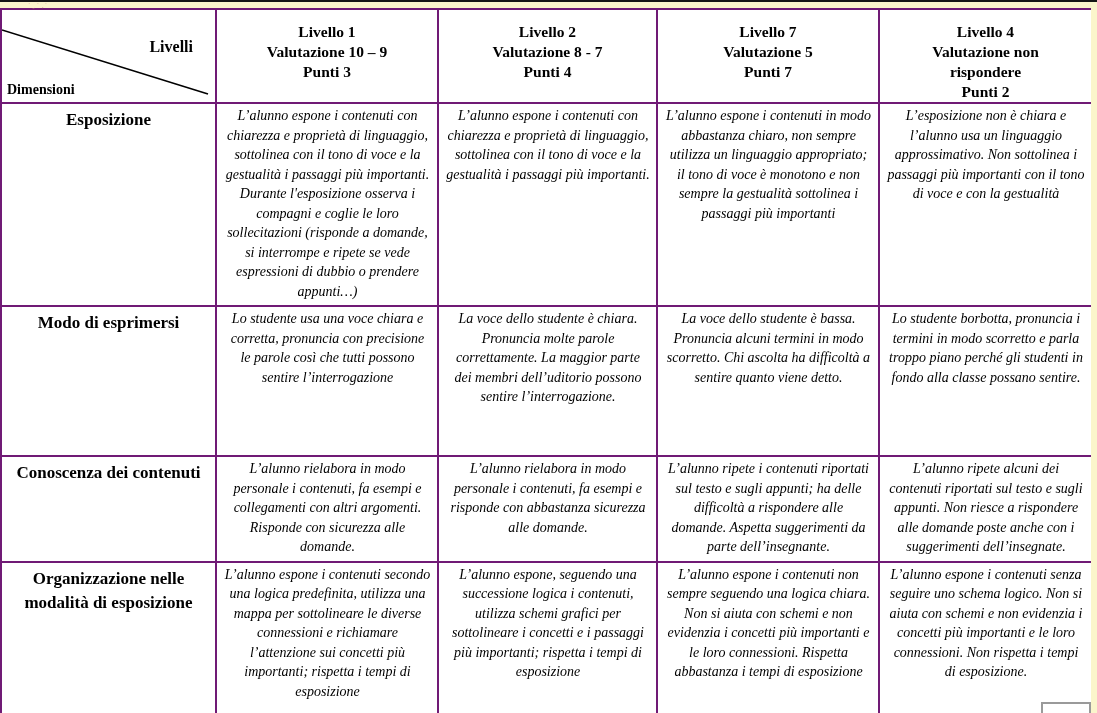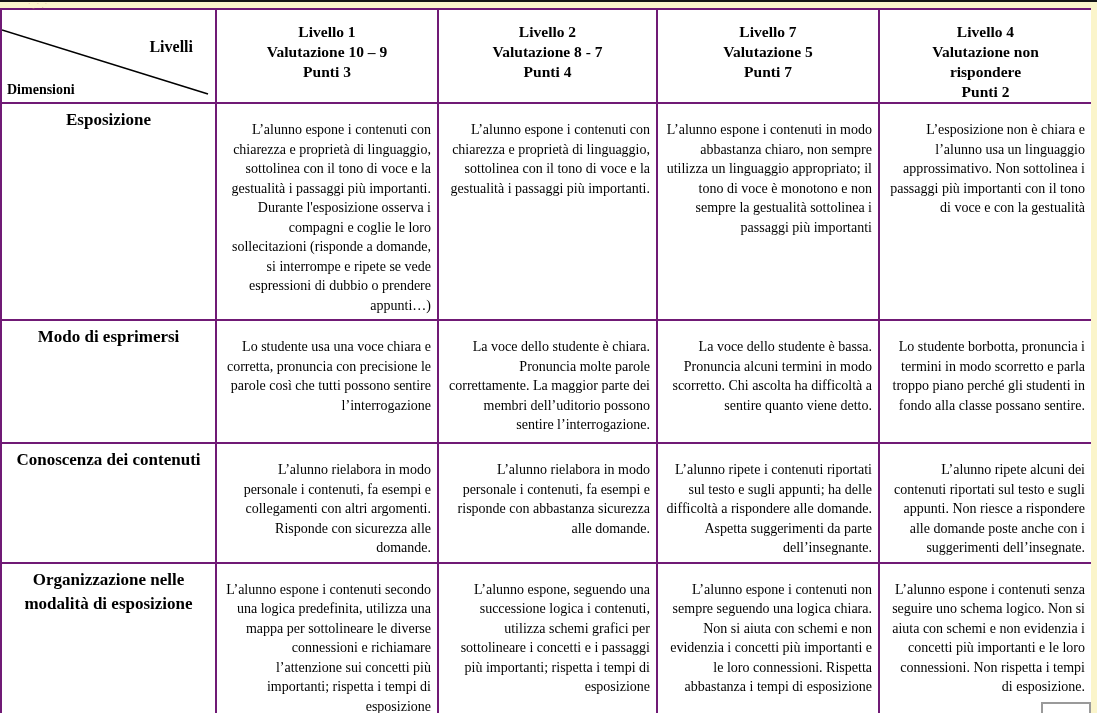--- a/index.html
+++ b/index.html
@@ -64,22 +64,23 @@
     text-align: center;
     font-weight: bold;
     font-size: 17px;
     line-height: 24px;
     padding: 4px 8px;
   }
   
   td.cell {
     font-size: 14px;
     line-height: 19.5px;
-    padding: 16px 6px 4px 7px;
-    text-align: right;
+    padding: 2px 6px 4px 7px;
+    text-align: center;
+    font-style: italic;
   }
   .corner-box {
     position: absolute;
     left: 1041px; top: 702px;
     width: 50px; height: 16px;
     background: #fff;
     border: 2px solid #9a9a9a;
     z-index: 4;
   }
 </style>
@@ -131,21 +132,21 @@
     </tr>
   </thead>
   <tbody>
     <tr style="height:186px">
       <th class="dim">Esposizione</th>
       <td class="cell">L’alunno espone i contenuti con chiarezza e proprietà di linguaggio, sottolinea con il tono di voce e la gestualità i passaggi più importanti. Durante l'esposizione osserva i compagni e coglie le loro sollecitazioni (risponde a domande, si interrompe e ripete se vede espressioni di dubbio o prendere appunti…)</td>
       <td class="cell">L’alunno espone i contenuti con chiarezza e proprietà di linguaggio, sottolinea con il tono di voce e la gestualità i passaggi più importanti.</td>
       <td class="cell">L’alunno espone i contenuti in modo abbastanza chiaro, non sempre utilizza un linguaggio appropriato; il tono di voce è monotono e non sempre la gestualità sottolinea i passaggi più importanti</td>
       <td class="cell">L’esposizione non è chiara e l’alunno usa un linguaggio approssimativo. Non sottolinea i passaggi più importanti con il tono di voce e con la gestualità</td>
     </tr>
-    <tr style="height:123px">
+    <tr style="height:150px">
       <th class="dim">Modo di esprimersi</th>
       <td class="cell">Lo studente usa una voce chiara e corretta, pronuncia con precisione le parole così che tutti possono sentire l’interrogazione</td>
       <td class="cell">La voce dello studente è chiara. Pronuncia molte parole correttamente. La maggior parte dei membri dell’uditorio possono sentire l’interrogazione.</td>
       <td class="cell">La voce dello studente è bassa. Pronuncia alcuni termini in modo scorretto.  Chi ascolta ha difficoltà a sentire quanto viene detto.</td>
       <td class="cell">Lo studente borbotta, pronuncia i termini in modo scorretto e parla troppo piano perché gli studenti in fondo alla classe possano sentire.</td>
     </tr>
     <tr style="height:104px">
       <th class="dim">Conoscenza dei contenuti</th>
       <td class="cell">L’alunno rielabora in modo personale i contenuti, fa esempi e collegamenti con altri argomenti. Risponde con sicurezza alle domande.</td>
       <td class="cell">L’alunno rielabora in modo personale i contenuti, fa esempi e risponde con abbastanza sicurezza alle domande.</td>

